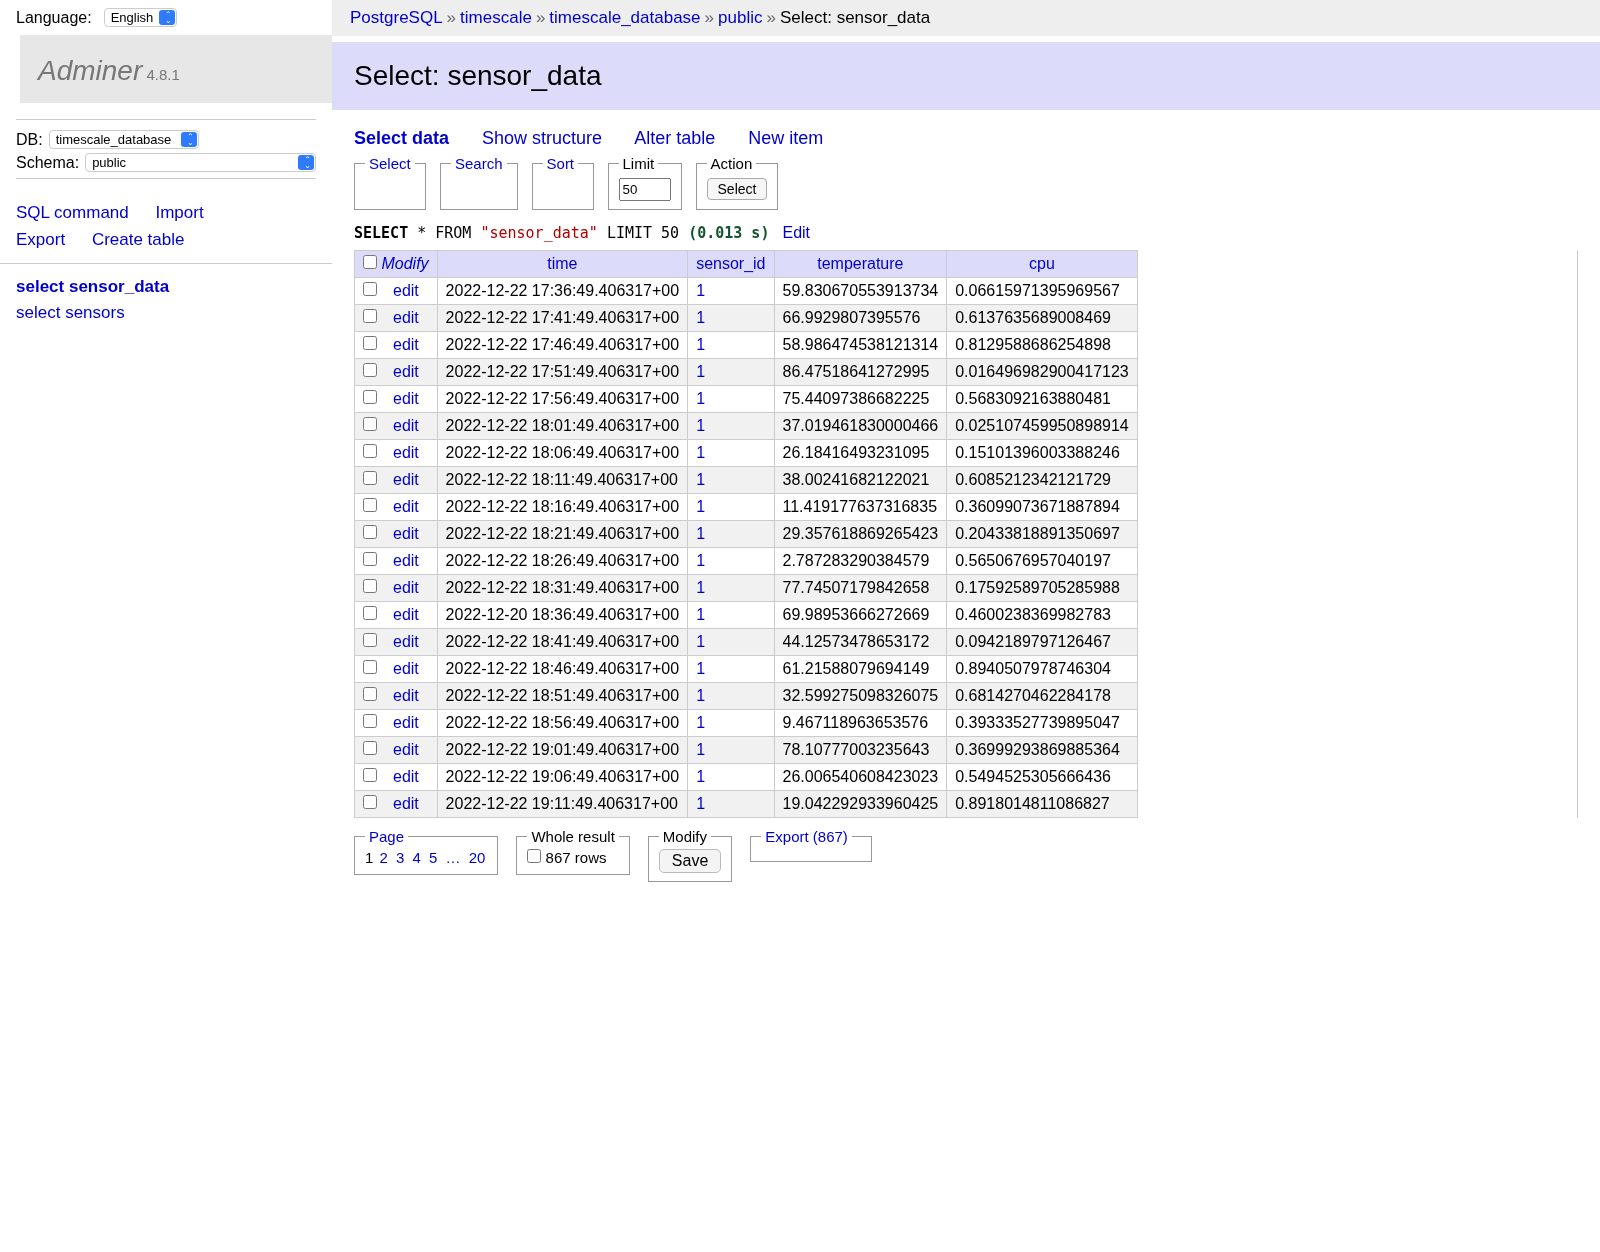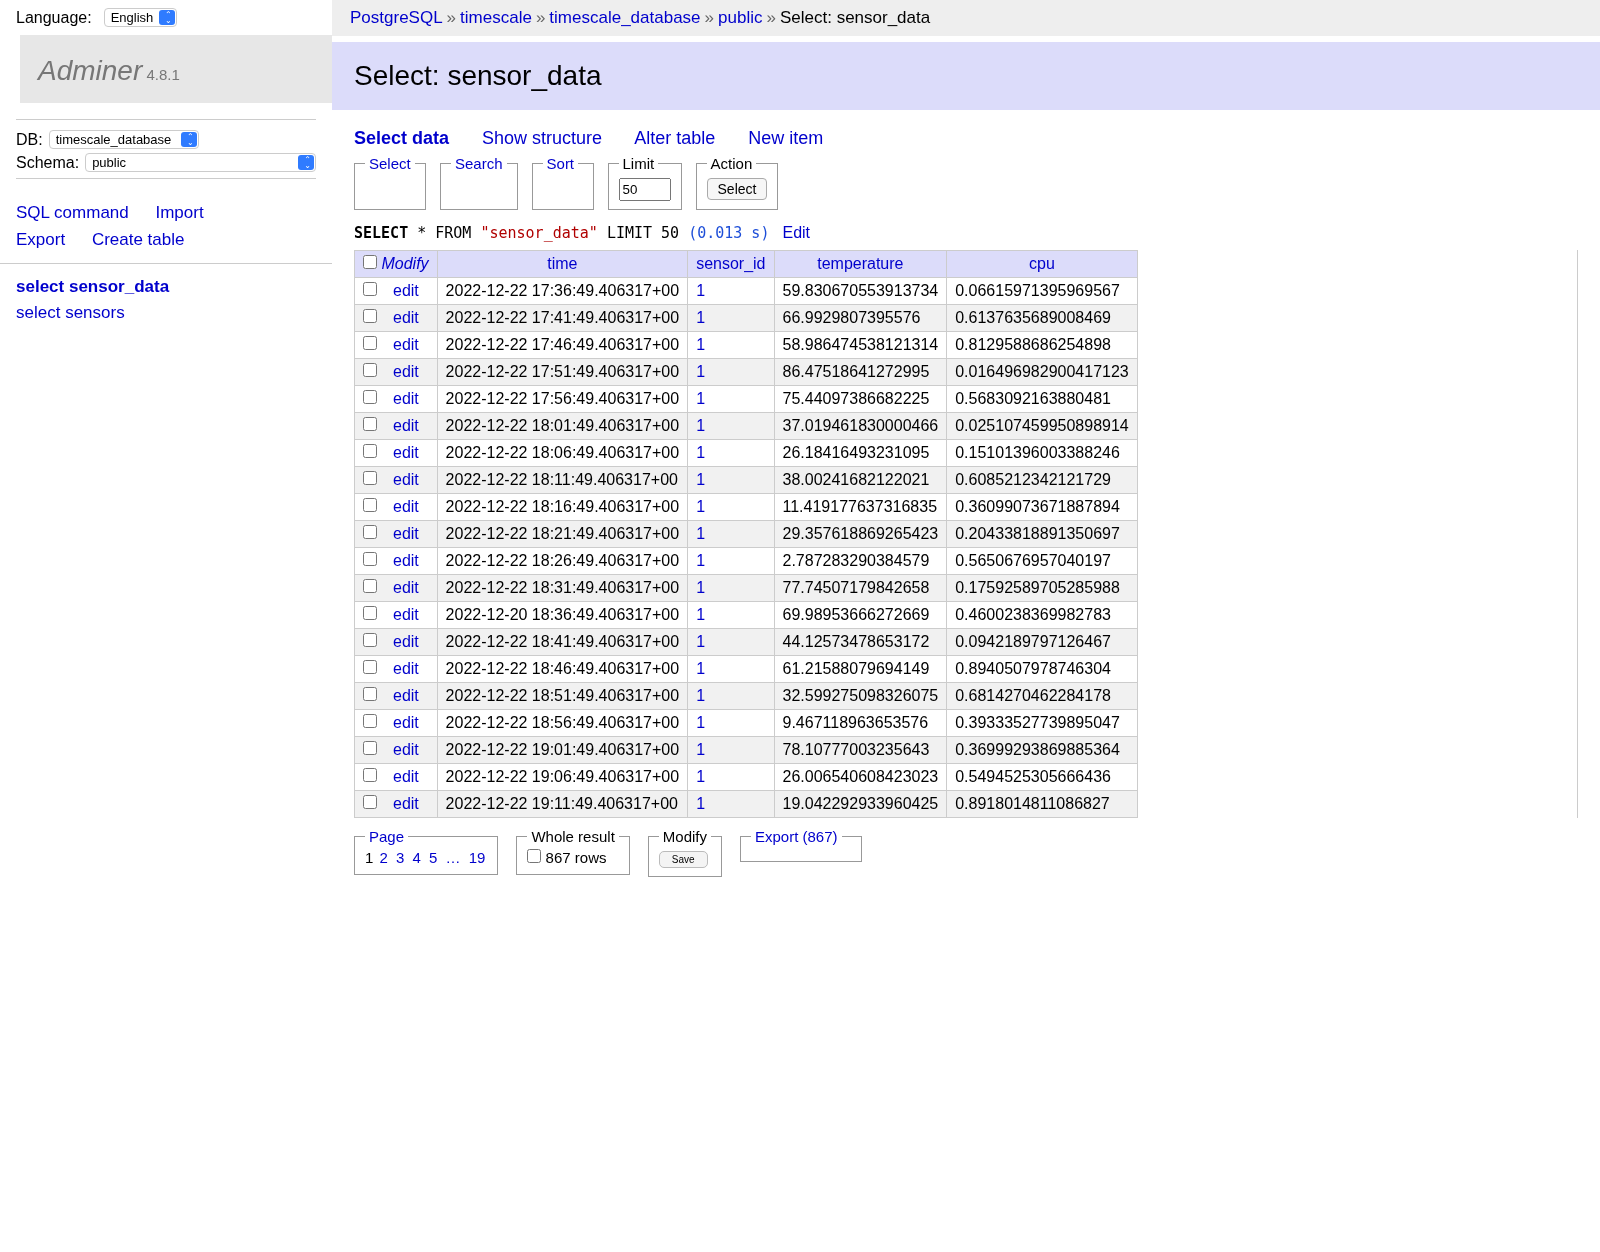--- a/index.html
+++ b/index.html
@@ -46,40 +46,40 @@
 .fs-row { display: flex; gap: 14px; padding: 0 22px 10px; }
 fieldset { border: 1px solid #999; padding: 6px 10px 8px; }
 fieldset legend { color: #0000cc; padding: 0 4px; cursor:pointer;}
 fieldset.plain legend { color: #000; cursor:default;}
 fieldset .spin { width: 52px; padding:2px; }
 fieldset button { padding: 2px 10px; font-size:14px; border:1px solid #aaa; border-radius:4px; background:#f6f6f6; cursor:pointer;}
 
 .sql-line { padding: 4px 22px 8px; font-family: "Menlo","Consolas",monospace; font-size: 15px; }
 .sql-line .kw { font-weight: bold; }
 .sql-line .str { color: #b00000; }
-.sql-line .time { color: #1d4ed8; }
+.sql-line .time { color: #14532d; font-weight: bold; }
 .sql-line .edit { font-family: Arial; font-size:16px; margin-left:4px;}
 
 .tbl-wrap { margin: 0 22px; max-height: 585px; overflow: hidden; border-right:1px solid #ccc;}
 table.data { border-collapse: collapse; width: auto; font-size: 16px; }
 table.data th, table.data td { border: 1px solid #ccc; padding: 4px 8px; text-align: left; white-space: nowrap; }
 table.data thead th { background: #dcdcfa; font-weight: normal; }
 table.data thead th a { color:#0000cc; font-weight:normal;}
 table.data thead th.mod { font-style: italic; }
 table.data thead th.mod a { font-weight:normal;}
 table.data tbody tr:nth-child(even) td { background: #f1f1f1; }
 table.data td.chk { width: 18px; }
 table.data td input[type=checkbox]{ }
 table.data td a.editlink { color:#0000cc; }
 
 .footer { display:flex; gap:18px; padding: 10px 22px 20px; align-items:flex-start;}
 .footer fieldset { padding: 4px 10px 8px; }
 .footer .pages a { margin: 0 2px; }
 .footer .pages .cur { color:#000; }
-.footer button { padding: 2px 12px; border:1px solid #bbb; border-radius:5px; background:#f4f4f4; font-size:10px; cursor:pointer;}
+.footer button { padding: 2px 12px; border:1px solid #bbb; border-radius:5px; background:#f4f4f4; font-size:16px; cursor:pointer;}
 .footer button:disabled { color:#aaa; cursor:default;}
 input[type=checkbox]{ width:14px; height:14px; }
 </style>
 </head>
 <body>
 
 <div class="layout">
 
   <div class="sidebar">
     <div class="lang-bar">
@@ -329,21 +329,21 @@
               <td>19.042292933960425</td>
               <td>0.8918014811086827</td>
             </tr>
           </tbody>
       </table>
     </div>
 
     <div class="footer">
       <fieldset class="plain">
         <legend><a>Page</a></legend>
-        <span class="pages" id="pages"><span class="cur">1</span> <a>2</a> <a>3</a> <a>4</a> <a>5</a> <a>…</a> <a>19</a></span>
+        <span class="pages" id="pages"><span class="cur">1</span> <a>2</a> <a>3</a> <a>4</a> <a>5</a> <a>…</a> <a>20</a></span>
       </fieldset>
       <fieldset class="plain">
         <legend>Whole result</legend>
         <label><input type="checkbox" style=""> <span>867 rows</span></label>
       </fieldset>
       <fieldset class="plain">
         <legend>Modify</legend>
         <button>Save</button>
       </fieldset>
       <fieldset class="plain">

